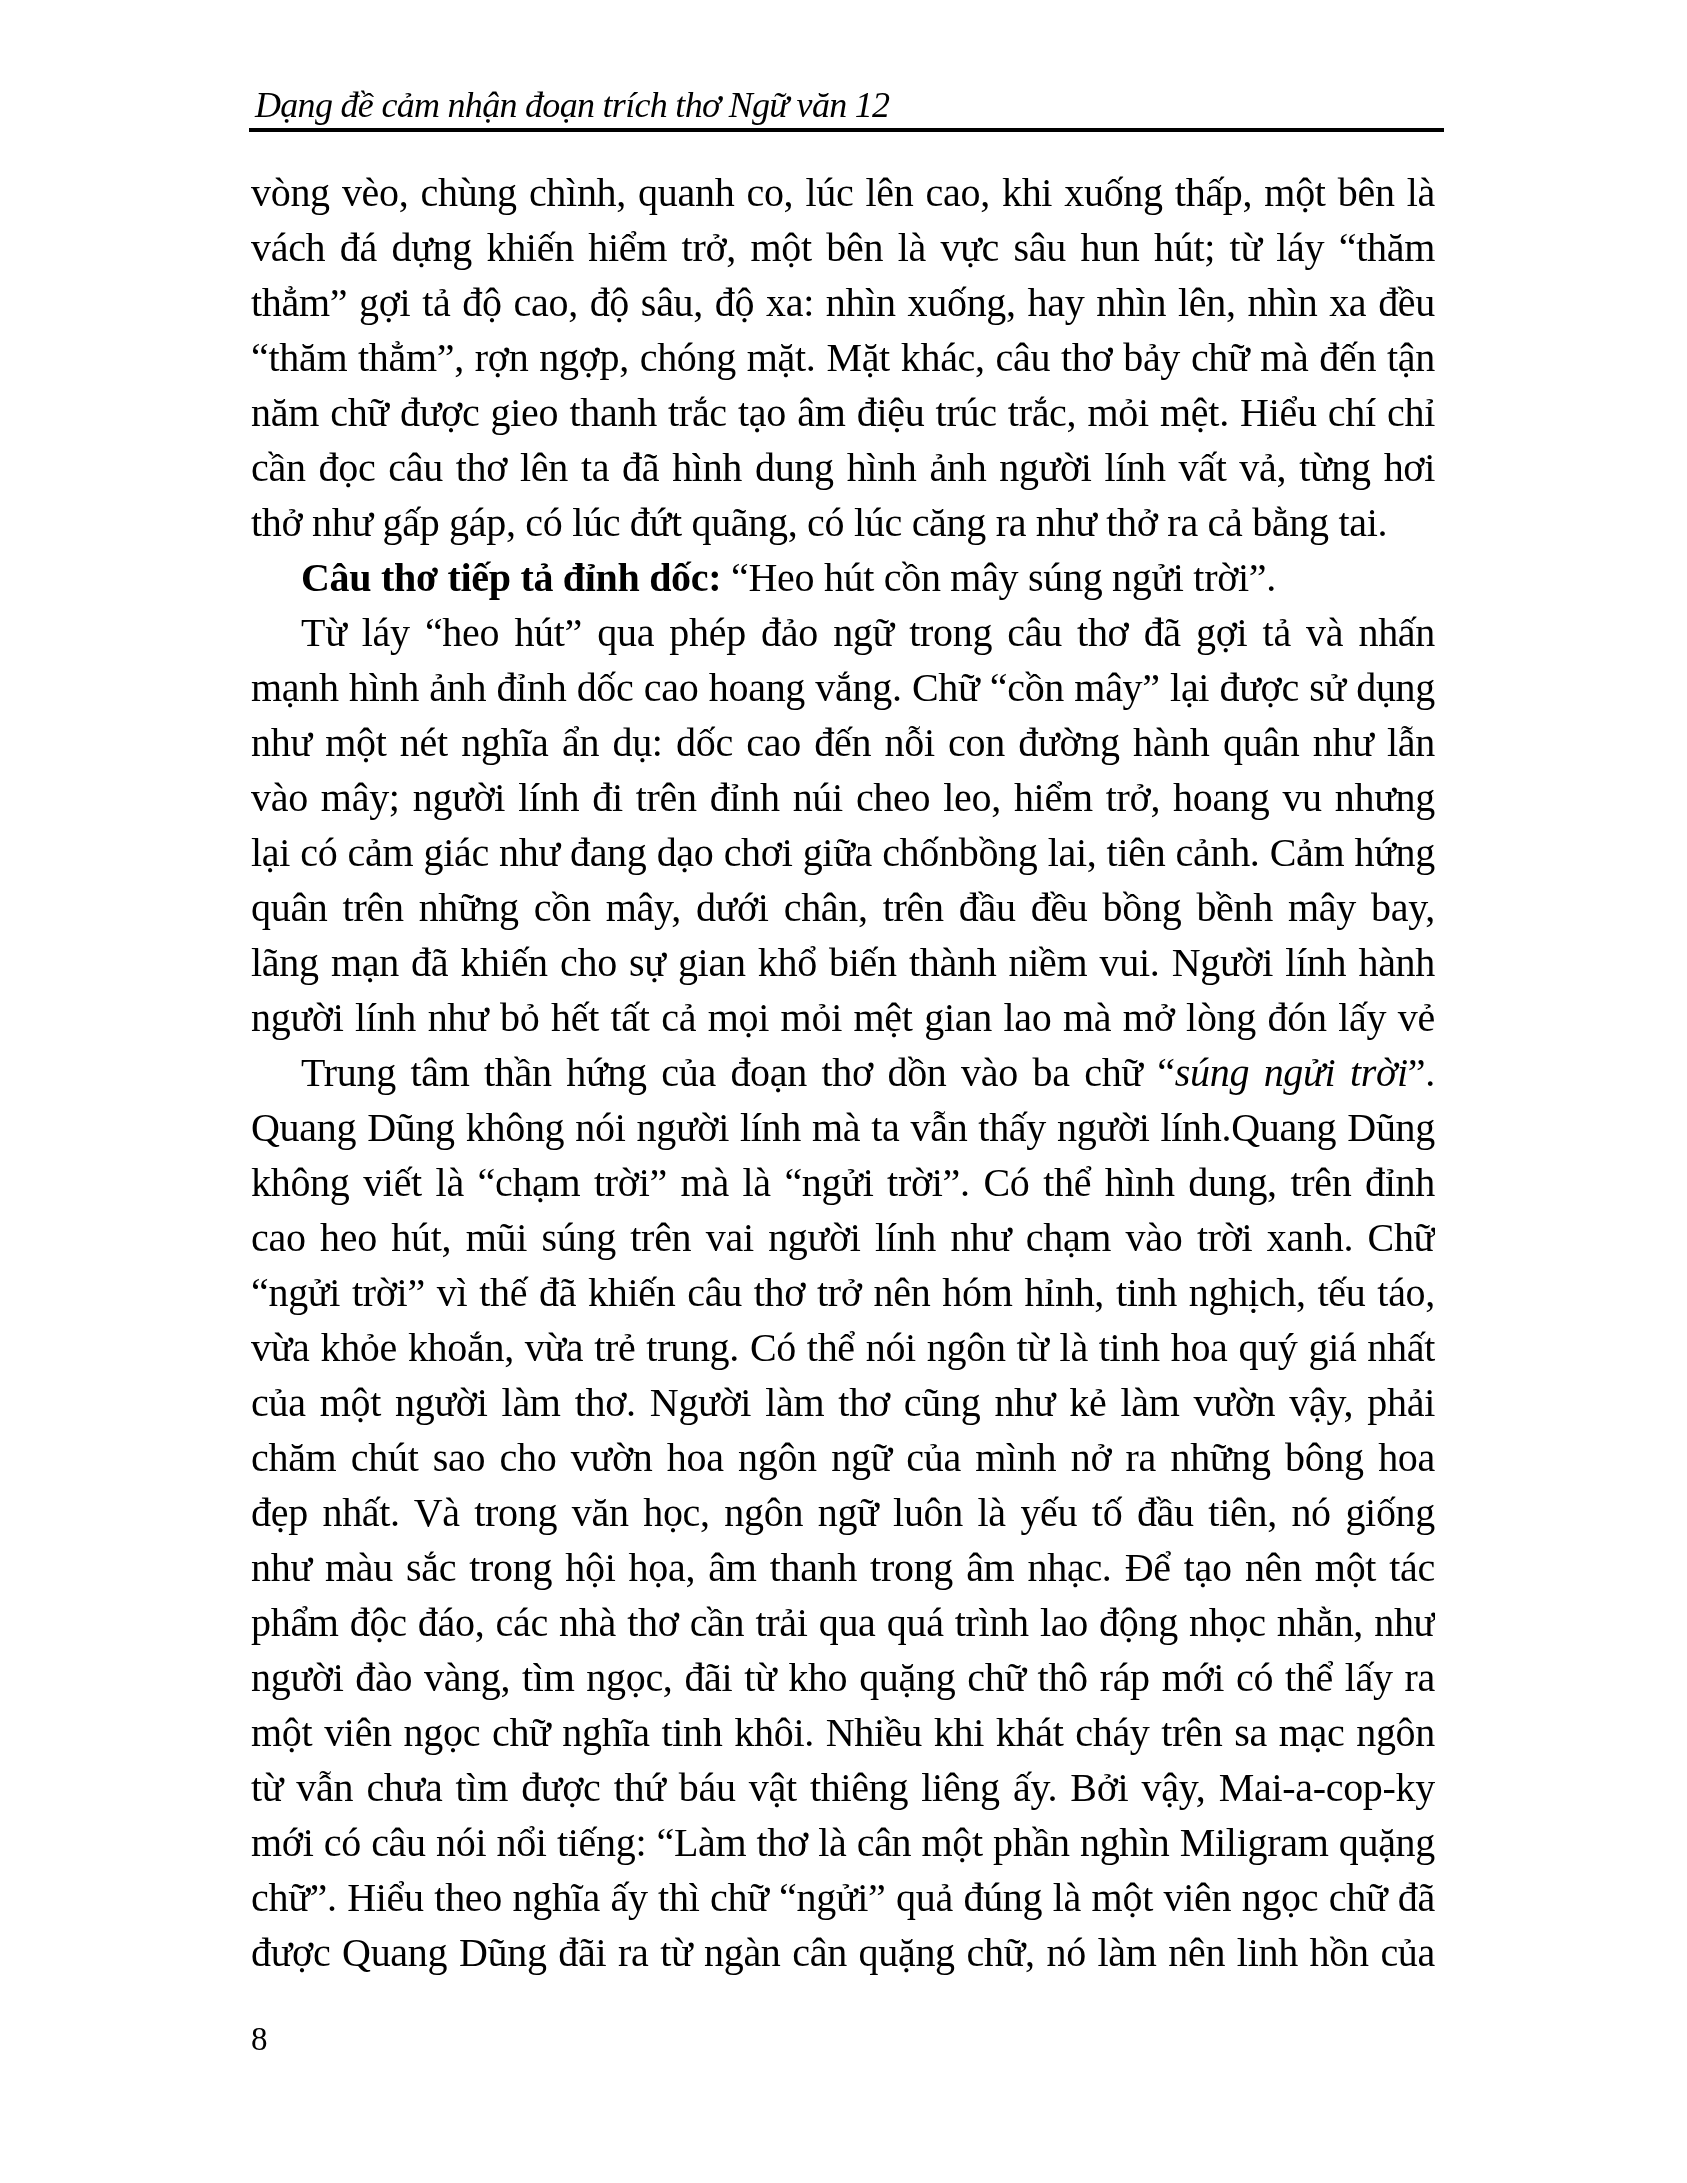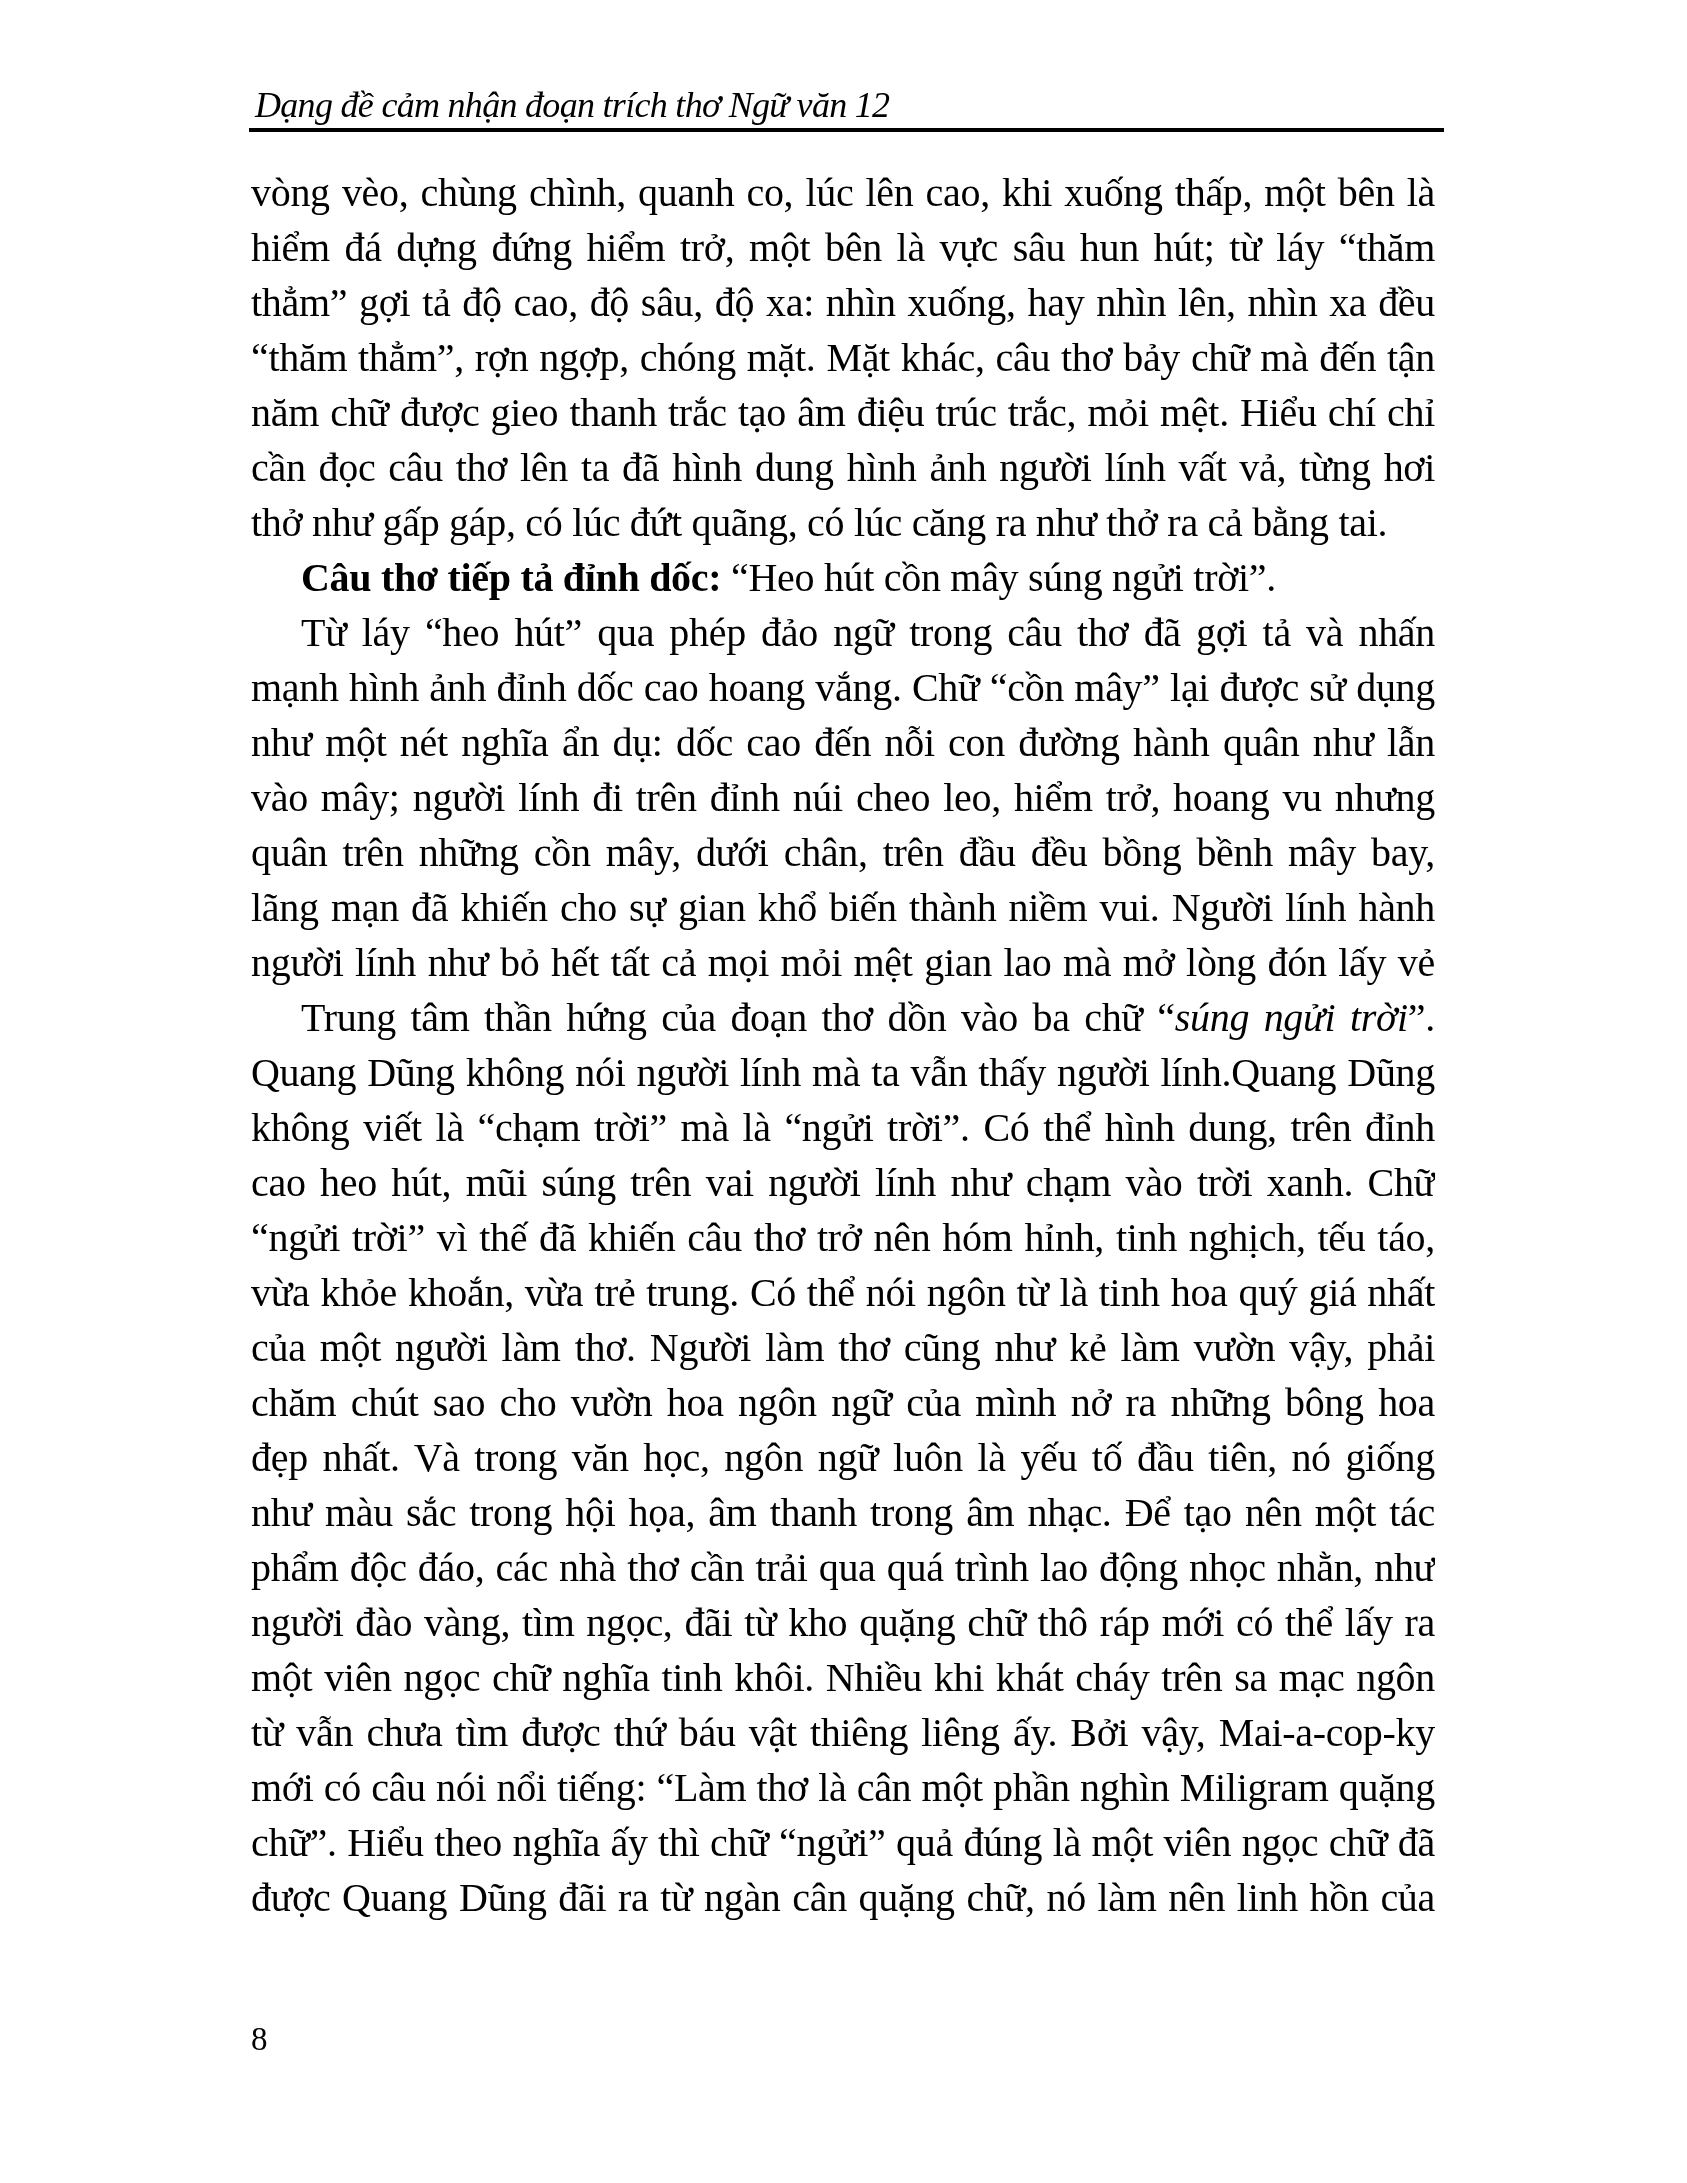--- a/index.html
+++ b/index.html
@@ -71,31 +71,32 @@
   }
 </style>
 </head>
 <body>
 
 <div class="page">
   <div class="header-title">Dạng đề cảm nhận đoạn trích thơ Ngữ văn 12</div>
   <div class="header-rule"></div>
   <div class="body-lines">
       <div class="text-line"><span>vòng vèo, chùng chình, quanh co, lúc lên cao, khi xuống thấp, một bên là</span></div>
-      <div class="text-line"><span>hiểm đá dựng đứng hiểm trở, một bên là vực sâu hun hút; từ láy “thăm</span></div>
+      <div class="text-line"><span>vách đá dựng khiến hiểm trở, một bên là vực sâu hun hút; từ láy “thăm</span></div>
       <div class="text-line"><span>thẳm” gợi tả độ cao, độ sâu, độ xa: nhìn xuống, hay nhìn lên, nhìn xa đều</span></div>
       <div class="text-line"><span>“thăm thẳm”, rợn ngợp, chóng mặt. Mặt khác, câu thơ bảy chữ mà đến tận</span></div>
       <div class="text-line"><span>năm chữ được gieo thanh trắc tạo âm điệu trúc trắc, mỏi mệt. Hiểu chí chỉ</span></div>
       <div class="text-line"><span>cần đọc câu thơ lên ta đã hình dung hình ảnh người lính vất vả, từng hơi</span></div>
       <div class="text-line end"><span>thở như gấp gáp, có lúc đứt quãng, có lúc căng ra như thở ra cả bằng tai.</span></div>
       <div class="text-line indent end"><span class="bold">Câu thơ tiếp tả đỉnh dốc:</span><span> “Heo hút cồn mây súng ngửi trời”.</span></div>
       <div class="text-line indent"><span>Từ láy “heo hút” qua phép đảo ngữ trong câu thơ đã gợi tả và nhấn</span></div>
       <div class="text-line"><span>mạnh hình ảnh đỉnh dốc cao hoang vắng. Chữ “cồn mây” lại được sử dụng</span></div>
       <div class="text-line"><span>như một nét nghĩa ẩn dụ: dốc cao đến nỗi con đường hành quân như lẫn</span></div>
       <div class="text-line"><span>vào mây; người lính đi trên đỉnh núi cheo leo, hiểm trở, hoang vu nhưng</span></div>
+      <div class="text-line"><span>lại có cảm giác như đang dạo chơi giữa chốnbồng lai, tiên cảnh. Cảm hứng</span></div>
       <div class="text-line"><span>quân trên những cồn mây, dưới chân, trên đầu đều bồng bềnh mây bay,</span></div>
       <div class="text-line"><span>lãng mạn đã khiến cho sự gian khổ biến thành niềm vui. Người lính hành</span></div>
       <div class="text-line"><span>người lính như bỏ hết tất cả mọi mỏi mệt gian lao mà mở lòng đón lấy vẻ</span></div>
       <div class="text-line indent"><span>Trung tâm thần hứng của đoạn thơ dồn vào ba chữ “</span><span class="italic">súng ngửi trời</span><span>”.</span></div>
       <div class="text-line"><span>Quang Dũng không nói người lính mà ta vẫn thấy người lính.Quang Dũng</span></div>
       <div class="text-line"><span>không viết là “chạm trời” mà là “ngửi trời”. Có thể hình dung, trên đỉnh</span></div>
       <div class="text-line"><span>cao heo hút, mũi súng trên vai người lính như chạm vào trời xanh. Chữ</span></div>
       <div class="text-line"><span>“ngửi trời” vì thế đã khiến câu thơ trở nên hóm hỉnh, tinh nghịch, tếu táo,</span></div>
       <div class="text-line"><span>vừa khỏe khoắn, vừa trẻ trung. Có thể nói ngôn từ là tinh hoa quý giá nhất</span></div>
       <div class="text-line"><span>của một người làm thơ. Người làm thơ cũng như kẻ làm vườn vậy, phải</span></div>

